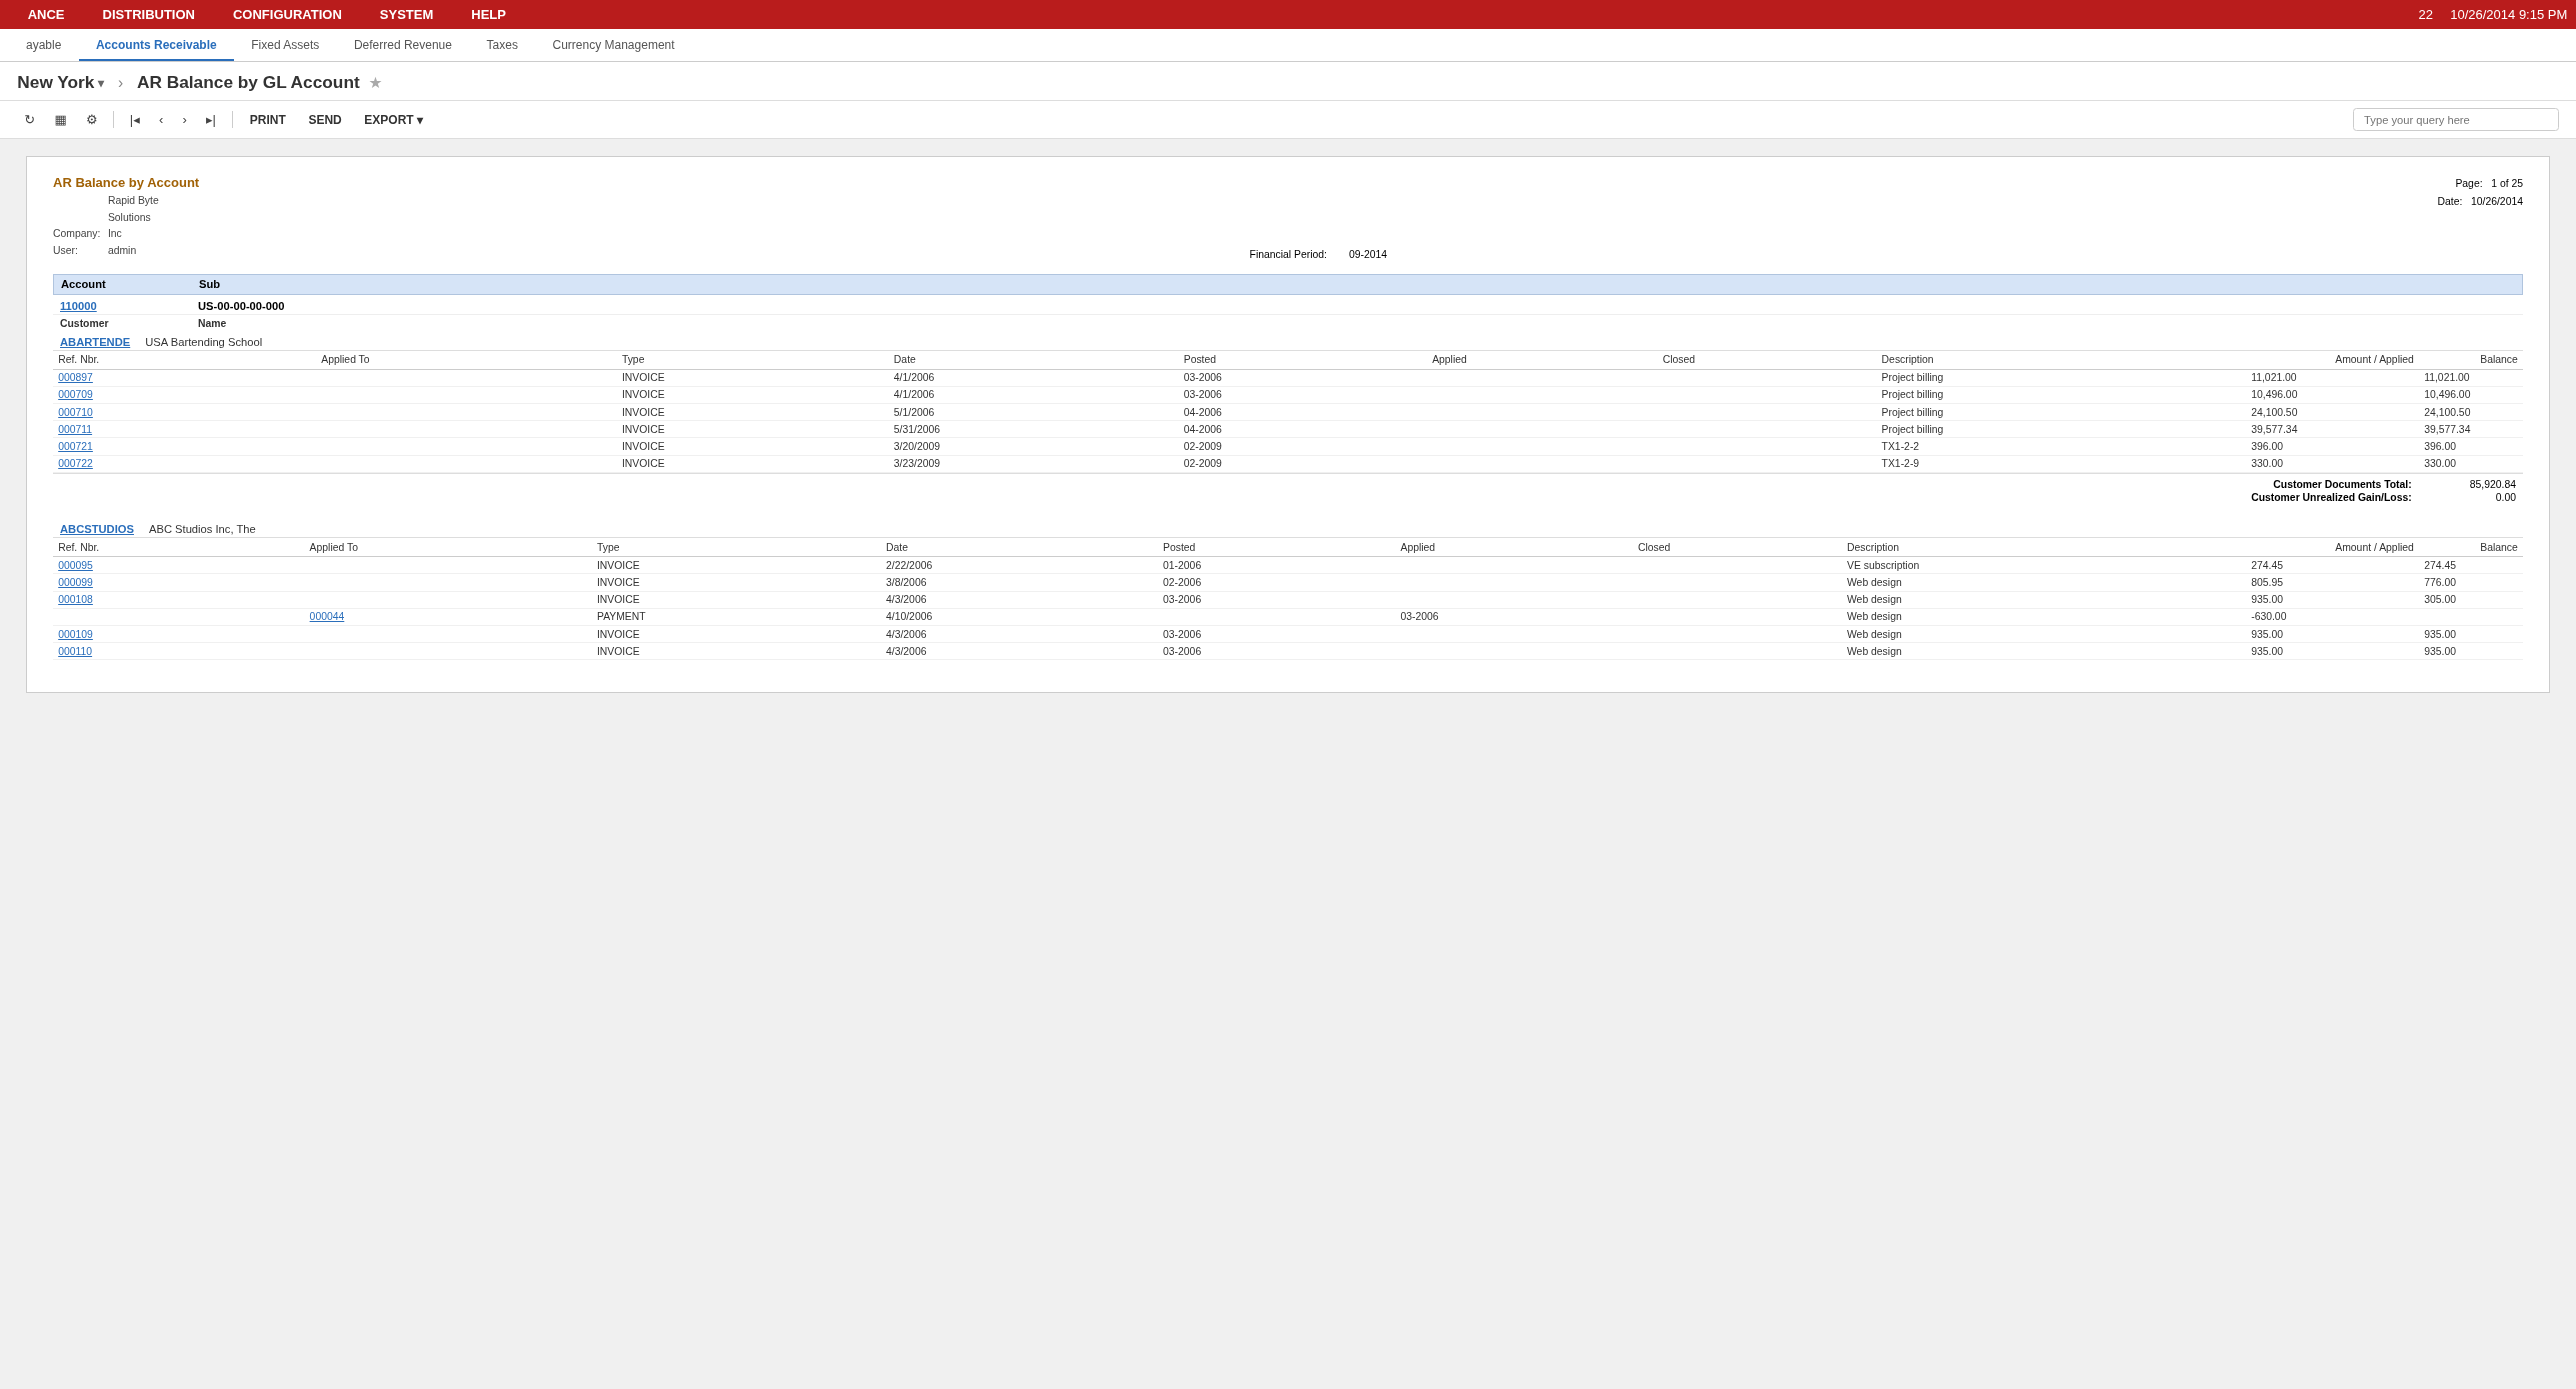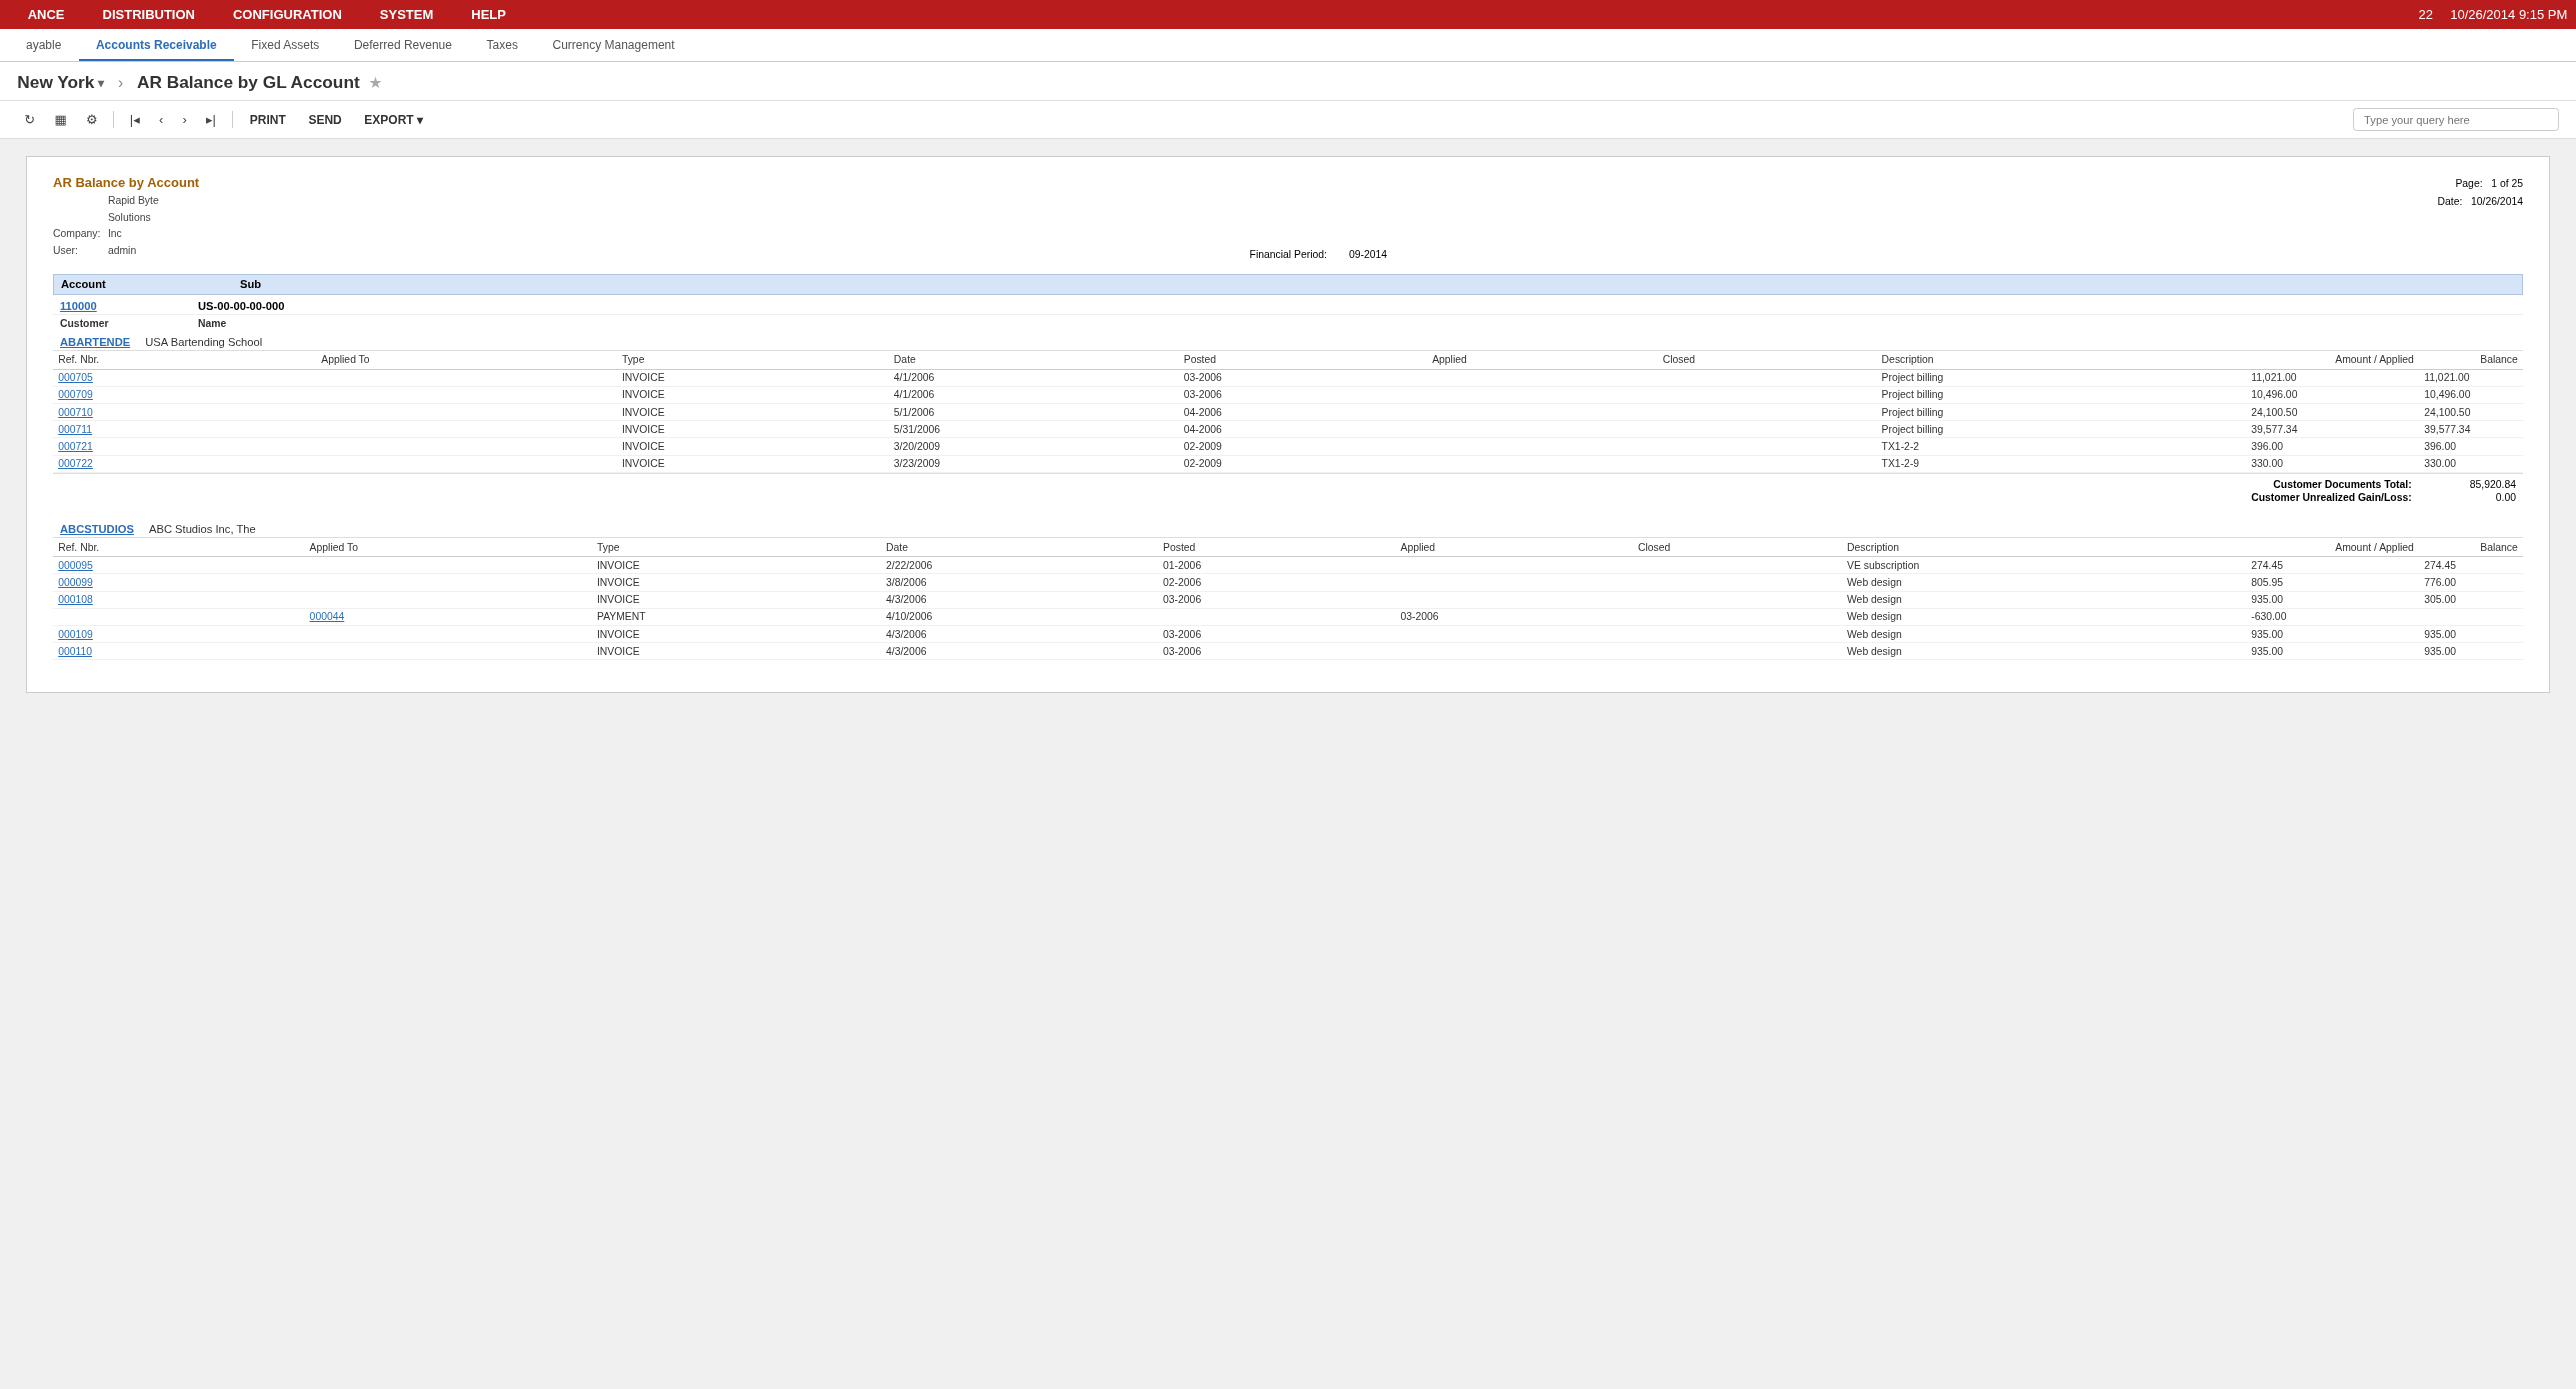--- a/index.html
+++ b/index.html
@@ -149,21 +149,20 @@
     
     .col-header-row {
       background: #d6e4f7;
       display: grid;
       grid-template-columns: 138px 1fr;
       border: 0.9px solid #b0c4de;
       padding: 3.5px 7px;
       font-size: 11.2px;
       font-weight: bold;
       margin-bottom: 0;
-      gap: 41px;
     }
 
     
     .account-section { margin-bottom: 14px; }
     .account-link-row {
       display: grid;
       grid-template-columns: 138px 1fr;
       padding: 5.2px 7px 1.7px 7px;
       border-bottom: 0.9px solid #eee;
     }
@@ -363,21 +362,21 @@
               <th>Applied</th>
               <th>Closed</th>
               <th>Description</th>
               <th class="right" style="width:173px;">Amount / Applied</th>
               <th class="right" style="width:104px;">Balance</th>
             </tr>
           </thead>
           <tbody id="tbody-abartende">
               <tr>
       <td>
-        <span class="txn-link">000705</span>
+        <span class="txn-link">000897</span>
       </td>
       <td></td>
       <td>INVOICE</td>
       <td>4/1/2006</td>
       <td>03-2006</td>
       <td></td>
       <td></td>
       <td>Project billing</td>
       <td class="right">11,021.00</td>
       <td class="right">11,021.00</td>

